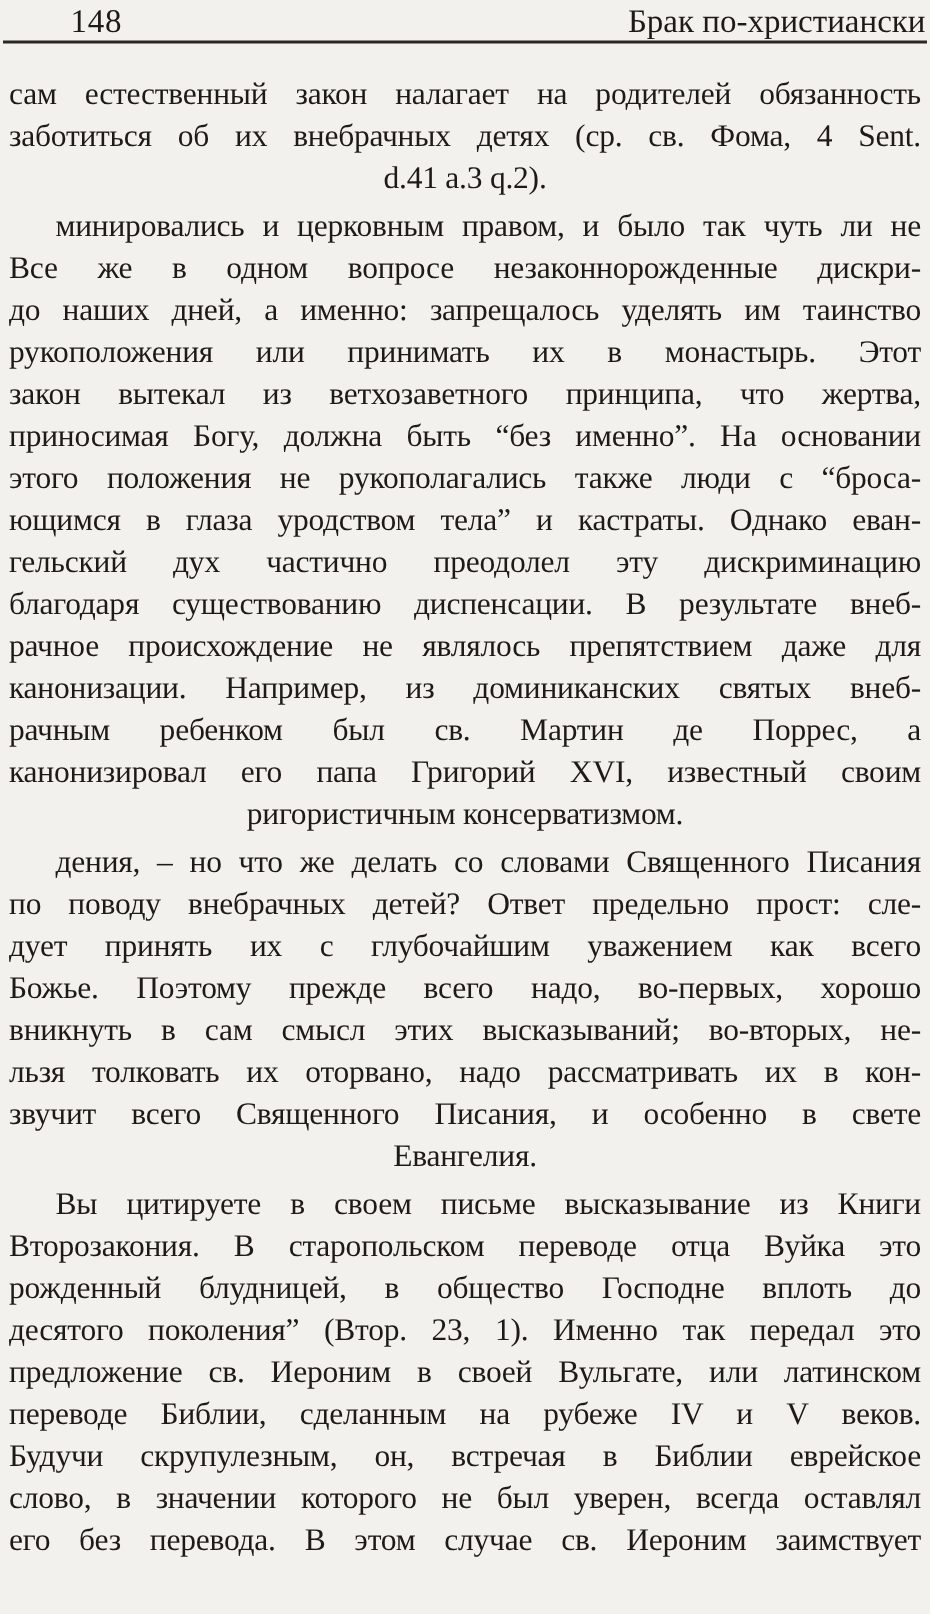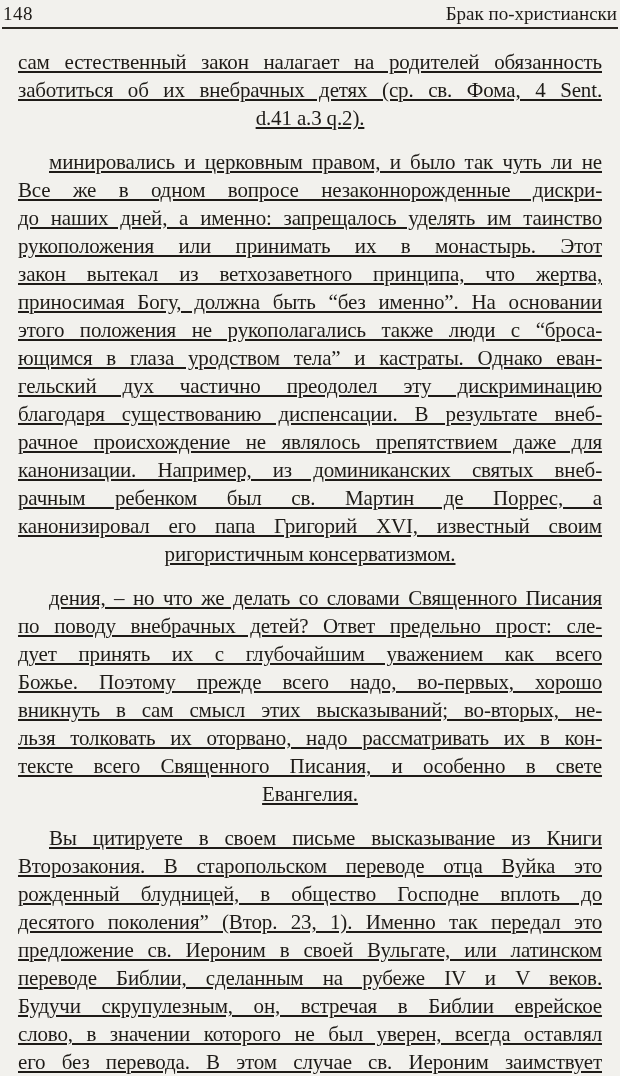--- a/index.html
+++ b/index.html
@@ -17,39 +17,40 @@
   .page {
     box-sizing: border-box;
     width: 620px;
     height: 1076px;
     padding: 2px 2px 0 2px;
   }
   .running-head {
     display: flex;
     justify-content: space-between;
     align-items: baseline;
-    font-size: 19px;
+    font-size: 22px;
     line-height: 23px;
     padding: 0 1px;
+    margin-left: 44px;
   }
   .running-head .page-num {
     letter-spacing: 0.5px;
   }
   .rule {
     height: 2px;
     background: var(--rule, #2b2822);
     margin-top: 2px;
   }
   .body-text {
     margin-top: 19px;
     font-size: 21px;
     line-height: 28px;
     letter-spacing: -0.15px;
   }
-  .paragraph { margin: 16px; text-decoration: underline; }
+  .paragraph { margin: 4px; }
   .paragraph.indent .line:first-child { text-indent: 31px; }
   .line {
     width: 100%;
     text-align: center;
   }
   .line.just {
     text-align: justify;
     text-align-last: justify;
   }
 </style>
@@ -85,21 +86,21 @@
         <div class="line just">канонизировал его папа Григорий XVI, известный своим</div>
         <div class="line">ригористичным консерватизмом.</div>
       </div>
       <div class="paragraph indent">
         <div class="line just">дения, – но что же делать со словами Священного Писания</div>
         <div class="line just">по поводу внебрачных детей? Ответ предельно прост: сле-</div>
         <div class="line just">дует принять их с глубочайшим уважением как всего</div>
         <div class="line just">Божье. Поэтому прежде всего надо, во-первых, хорошо</div>
         <div class="line just">вникнуть в сам смысл этих высказываний; во-вторых, не-</div>
         <div class="line just">льзя толковать их оторвано, надо рассматривать их в кон-</div>
-        <div class="line just">тексте всего Священного Писания, и особенно в свете</div>
+        <div class="line just">звучит всего Священного Писания, и особенно в свете</div>
         <div class="line">Евангелия.</div>
       </div>
       <div class="paragraph indent">
         <div class="line just">Вы цитируете в своем письме высказывание из Книги</div>
         <div class="line just">Второзакония. В старопольском переводе отца Вуйка это</div>
         <div class="line just">рожденный блудницей, в общество Господне вплоть до</div>
         <div class="line just">десятого поколения” (Втор. 23, 1). Именно так передал это</div>
         <div class="line just">предложение св. Иероним в своей Вульгате, или латинском</div>
         <div class="line just">переводе Библии, сделанным на рубеже IV и V веков.</div>
         <div class="line just">Будучи скрупулезным, он, встречая в Библии еврейское</div>

